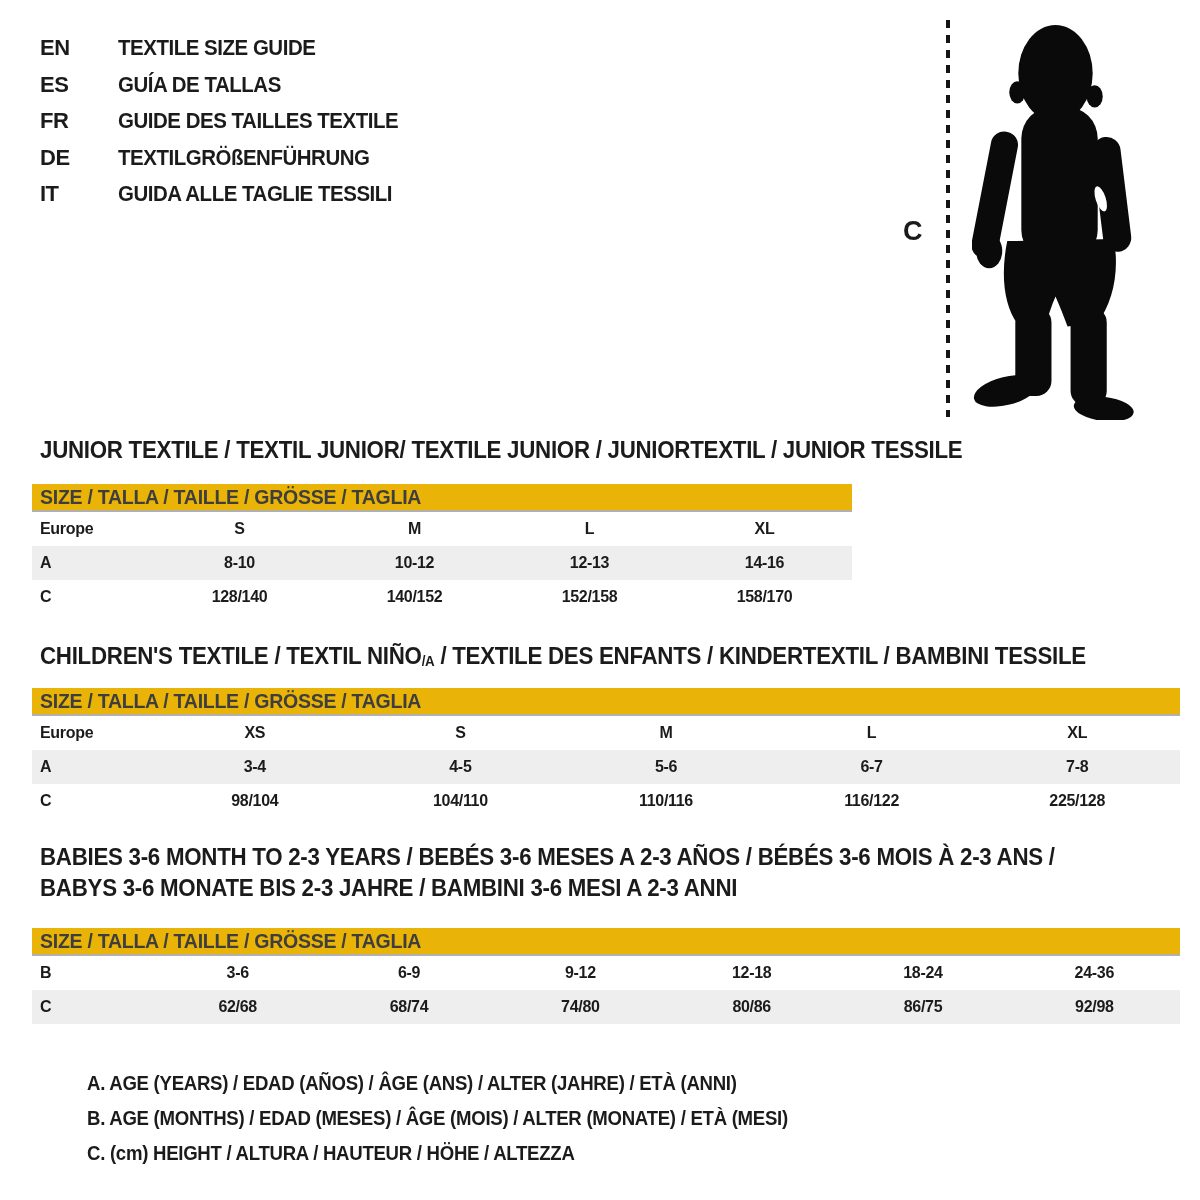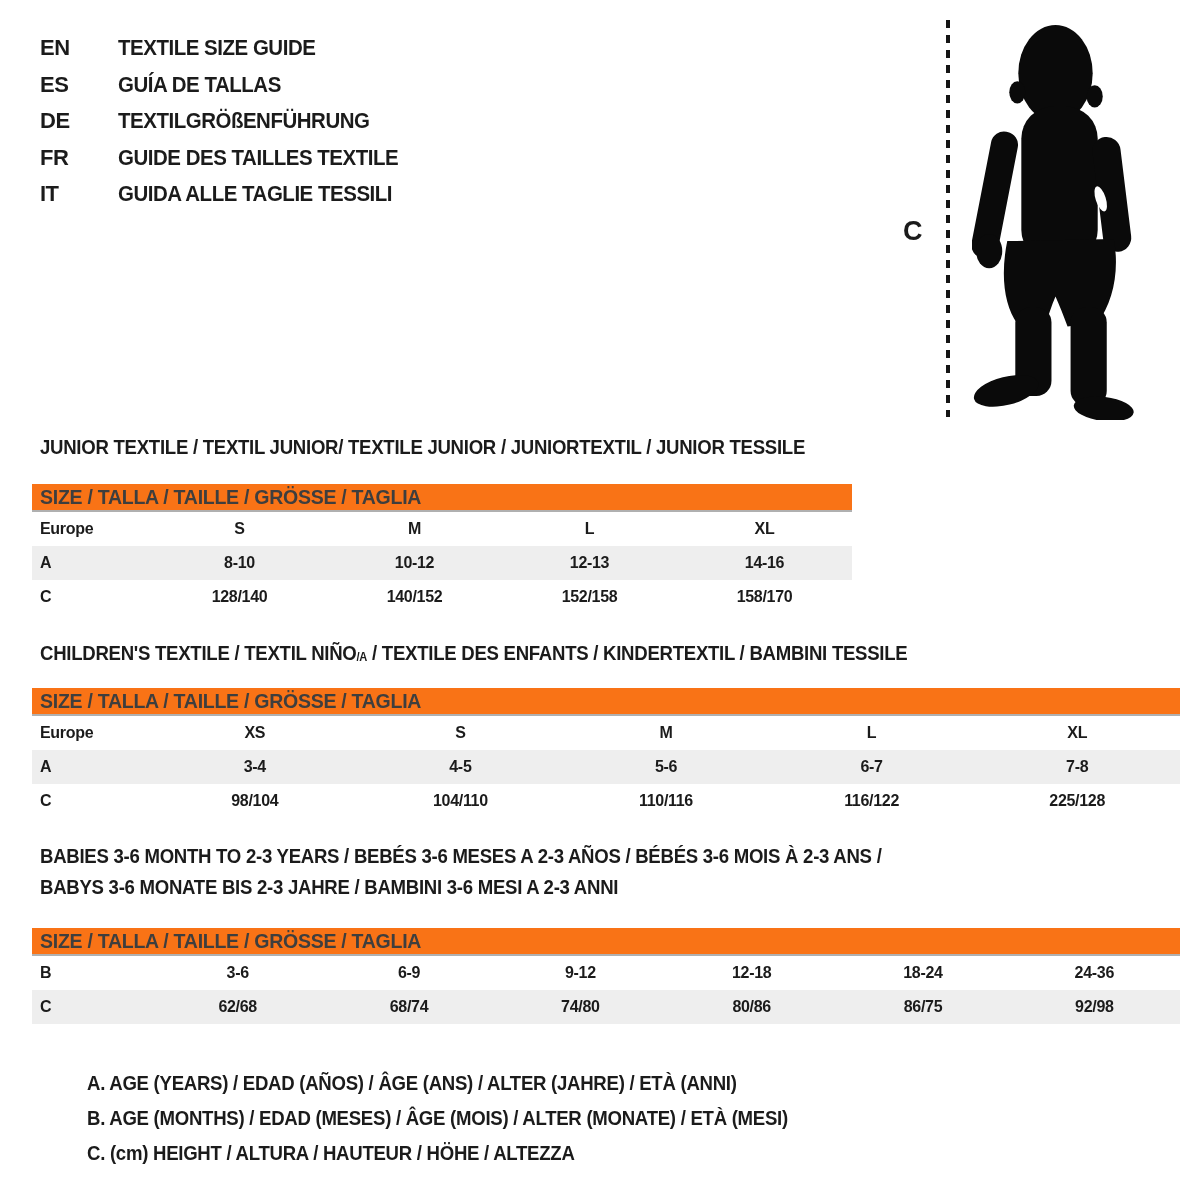--- a/index.html
+++ b/index.html
@@ -21,33 +21,33 @@
   .lang-row { display: grid; grid-template-columns: 78px auto; height: 36.5px; align-items: center;
               font-size: 22px; font-weight: bold; letter-spacing: -0.5px; }
 
   
   .meas-line { left: 946px; top: 20px; width: 4px; height: 397px;
                background: repeating-linear-gradient(to bottom, #141414 0 8px, transparent 8px 15px); }
   .c-label { left: 903px; top: 216px; font-size: 27px; font-weight: bold; }
   .silhouette { left: 972px; top: 18px; width: 168px; height: 402px; }
 
   
-  .sec-title { left: 40px; font-size: 20px; font-weight: bold; letter-spacing: -0.3px; white-space: nowrap; margin: 0; }
+  .sec-title { left: 40px; font-size: 24px; font-weight: bold; letter-spacing: -0.3px; white-space: nowrap; margin: 0; }
   .junior-title   { top: 436px; }
   .children-title { top: 642px; }
   .babies-title   { top: 841px; line-height: 31px; }
   .sub { font-size: 0.6em; vertical-align: -0.12em; }
 
   
   .tbl { left: 32px; }
   .tbl-junior   { top: 484px; width: 820px; }
   .tbl-children { top: 688px; width: 1148px; }
   .tbl-babies   { top: 928px; width: 1148px; }
   .band { height: 28px; box-sizing: border-box; display: flex; align-items: center;
-          padding-left: 8px; background: #f97316; border-bottom: 2px solid #b0b0b0;
+          padding-left: 8px; background: #eab308; border-bottom: 2px solid #b0b0b0;
           font-size: 21px; font-weight: bold; color: #3e3e3e; letter-spacing: -0.3px; }
   .row { display: grid; height: 34px; align-items: center; font-size: 16px; font-weight: bold; letter-spacing: -0.3px; }
   .cols4 { grid-template-columns: 120px repeat(4, 1fr); }
   .cols5 { grid-template-columns: 120px repeat(5, 1fr); }
   .cols6 { grid-template-columns: 120px repeat(6, 1fr); }
   .row .lbl { padding-left: 8px; }
   .row .val { text-align: center; }
   .stripe { background: #eeeeee; }
 
   
@@ -59,26 +59,26 @@
 <div class="abs lang">
   <div class="lang-row">
     <span>EN</span>
     <span class="cd">TEXTILE SIZE GUIDE</span>
   </div>
   <div class="lang-row">
     <span>ES</span>
     <span class="cd">GUÍA DE TALLAS</span>
   </div>
   <div class="lang-row">
+    <span>FR</span>
+    <span class="cd">GUIDE DES TAILLES TEXTILE</span>
+  </div>
+  <div class="lang-row">
     <span>DE</span>
     <span class="cd">TEXTILGRÖßENFÜHRUNG</span>
-  </div>
-  <div class="lang-row">
-    <span>FR</span>
-    <span class="cd">GUIDE DES TAILLES TEXTILE</span>
   </div>
   <div class="lang-row">
     <span>IT</span>
     <span class="cd">GUIDA ALLE TAGLIE TESSILI</span>
   </div>
 </div>
 
 <div class="abs meas-line"></div>
 <div class="abs c-label">C</div>
 <svg class="abs silhouette" viewBox="0 0 165 400" aria-hidden="true">

